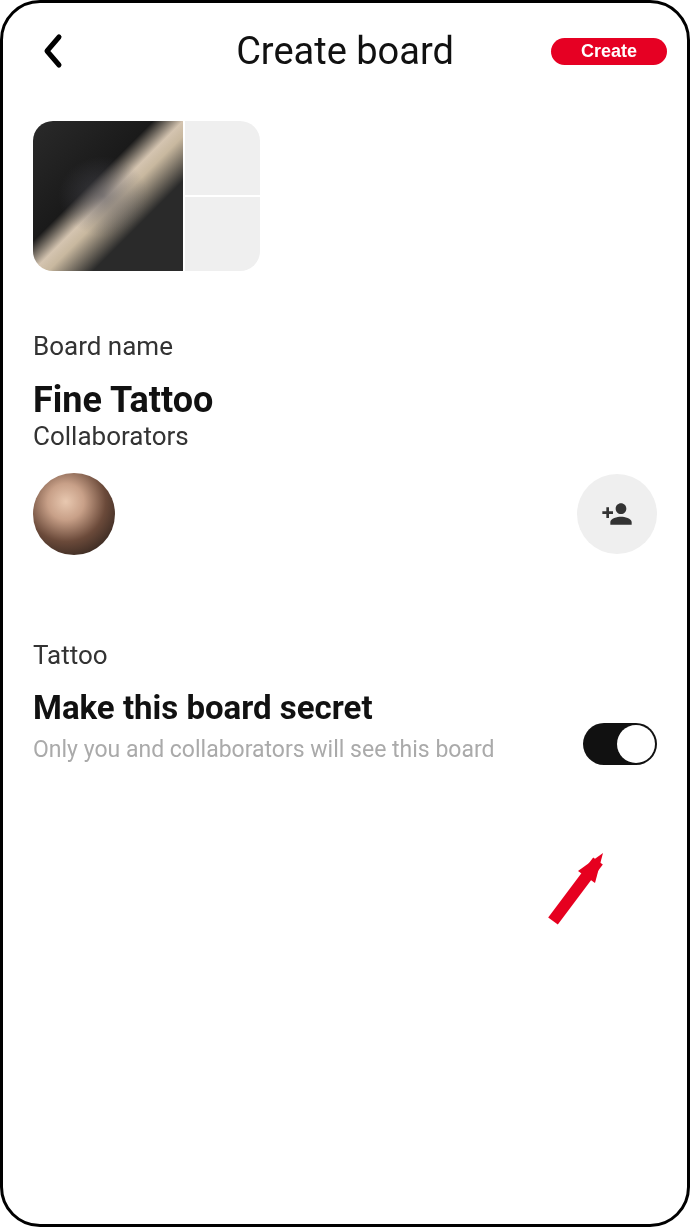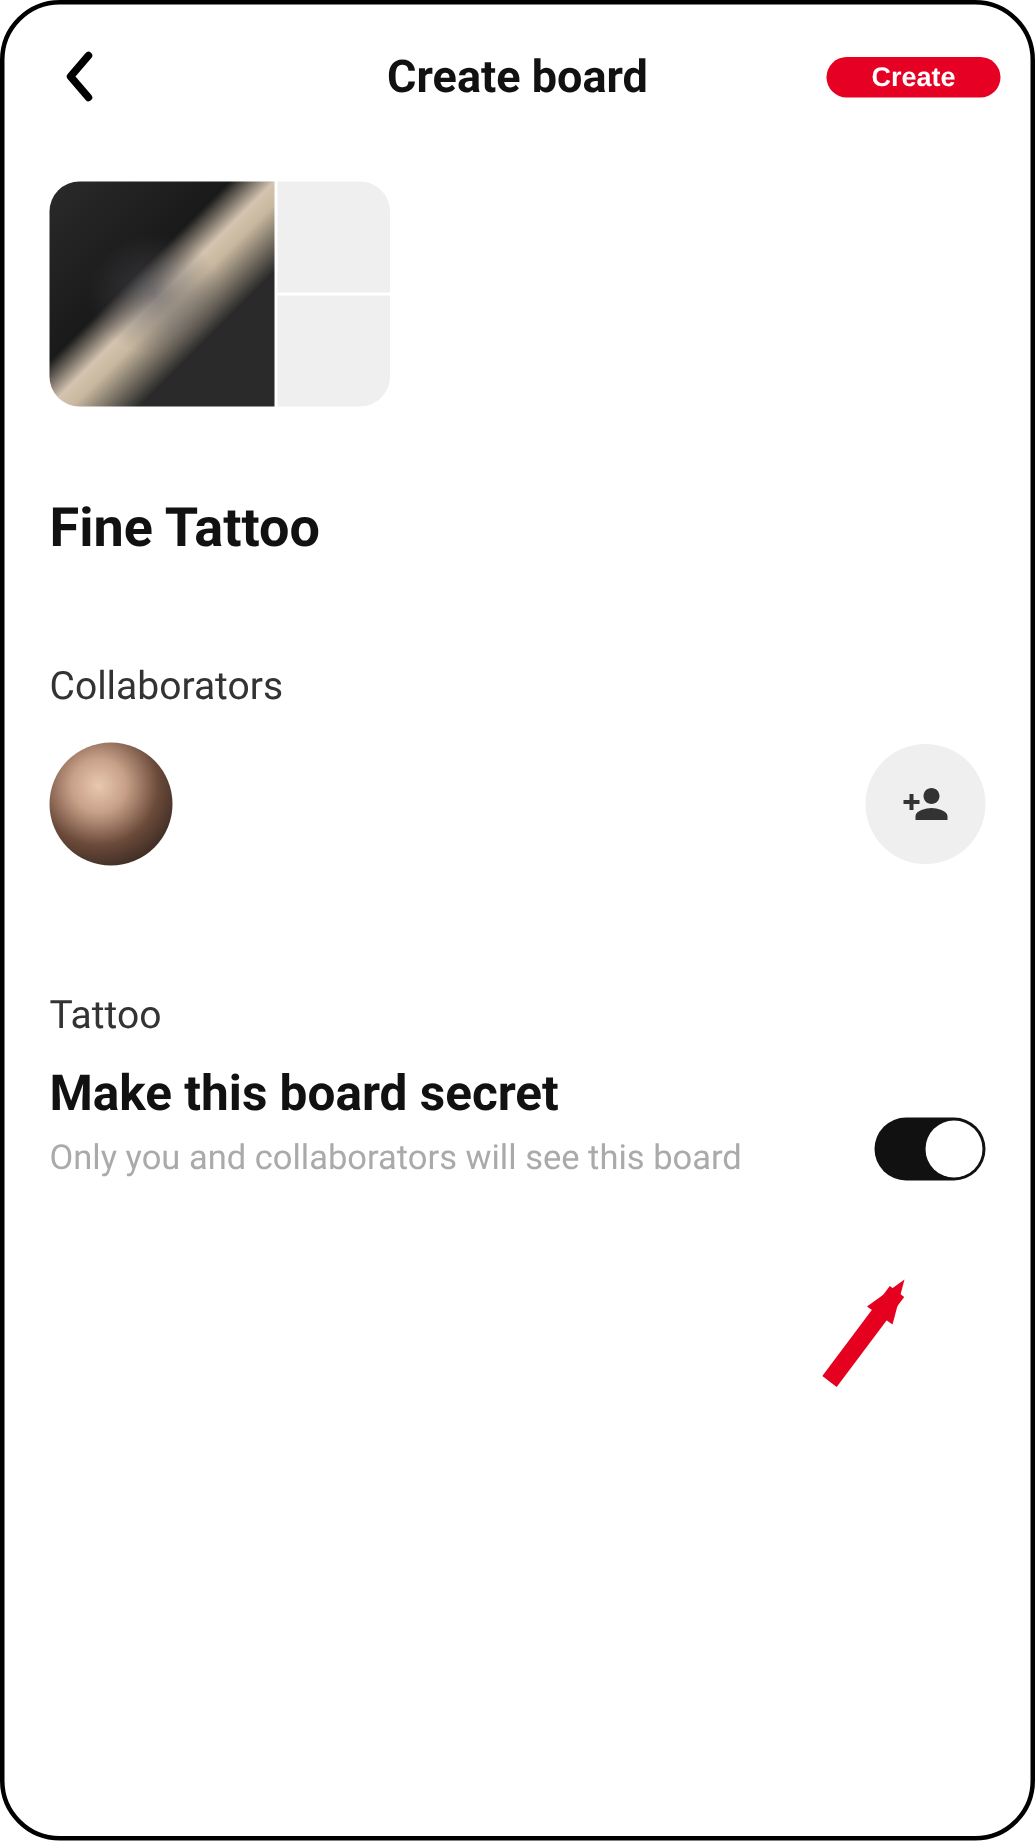--- a/index.html
+++ b/index.html
@@ -29,22 +29,22 @@
       display: flex;
       align-items: center;
       justify-content: center;
       cursor: pointer;
     }
     .back-button svg {
       width: 24px;
       height: 36px;
     }
     .header-title {
-      font-size: 30px;
-      font-weight: 700;
+      font-size: 38px;
+      font-weight: 400;
       color: #111;
       position: absolute;
       left: 50%;
       transform: translateX(-50%);
     }
     .create-button {
       background: #e60023;
       color: #fff;
       border: none;
       border-radius: 38px;
@@ -97,21 +97,20 @@
     .section-label {
       font-size: 26px;
       color: #333;
       margin-bottom: 18px;
       font-weight: 400;
     }
     .board-name-value {
       font-size: 36px;
       font-weight: 700;
       color: #111;
-      margin-bottom: 70px;
     }
     .collab-row {
       display: flex;
       align-items: center;
       justify-content: space-between;
       margin-bottom: 85px;
       margin-top: 22px;
     }
     .avatar {
       width: 82px;
@@ -203,20 +202,21 @@
 
 <div class="content">
   <div class="preview-row">
     <div class="preview-main"></div>
     <div class="preview-side">
       <div class="preview-small top"></div>
       <div class="preview-small bottom"></div>
     </div>
   </div>
 
+  <div class="section-label">Board name</div>
   <div class="board-name-value">Fine Tattoo</div>
 
   <div class="section-label">Collaborators</div>
   <div class="collab-row">
     <div class="avatar"></div>
     <div class="add-collab">
       <svg viewBox="0 0 24 24">
         <path d="M15 12c2.21 0 4-1.79 4-4s-1.79-4-4-4-4 1.79-4 4 1.79 4 4 4zm-9-2V7H4v3H1v2h3v3h2v-3h3v-2H6zm9 4c-2.67 0-8 1.34-8 4v2h16v-2c0-2.66-5.33-4-8-4z"></path>
       </svg>
     </div>

